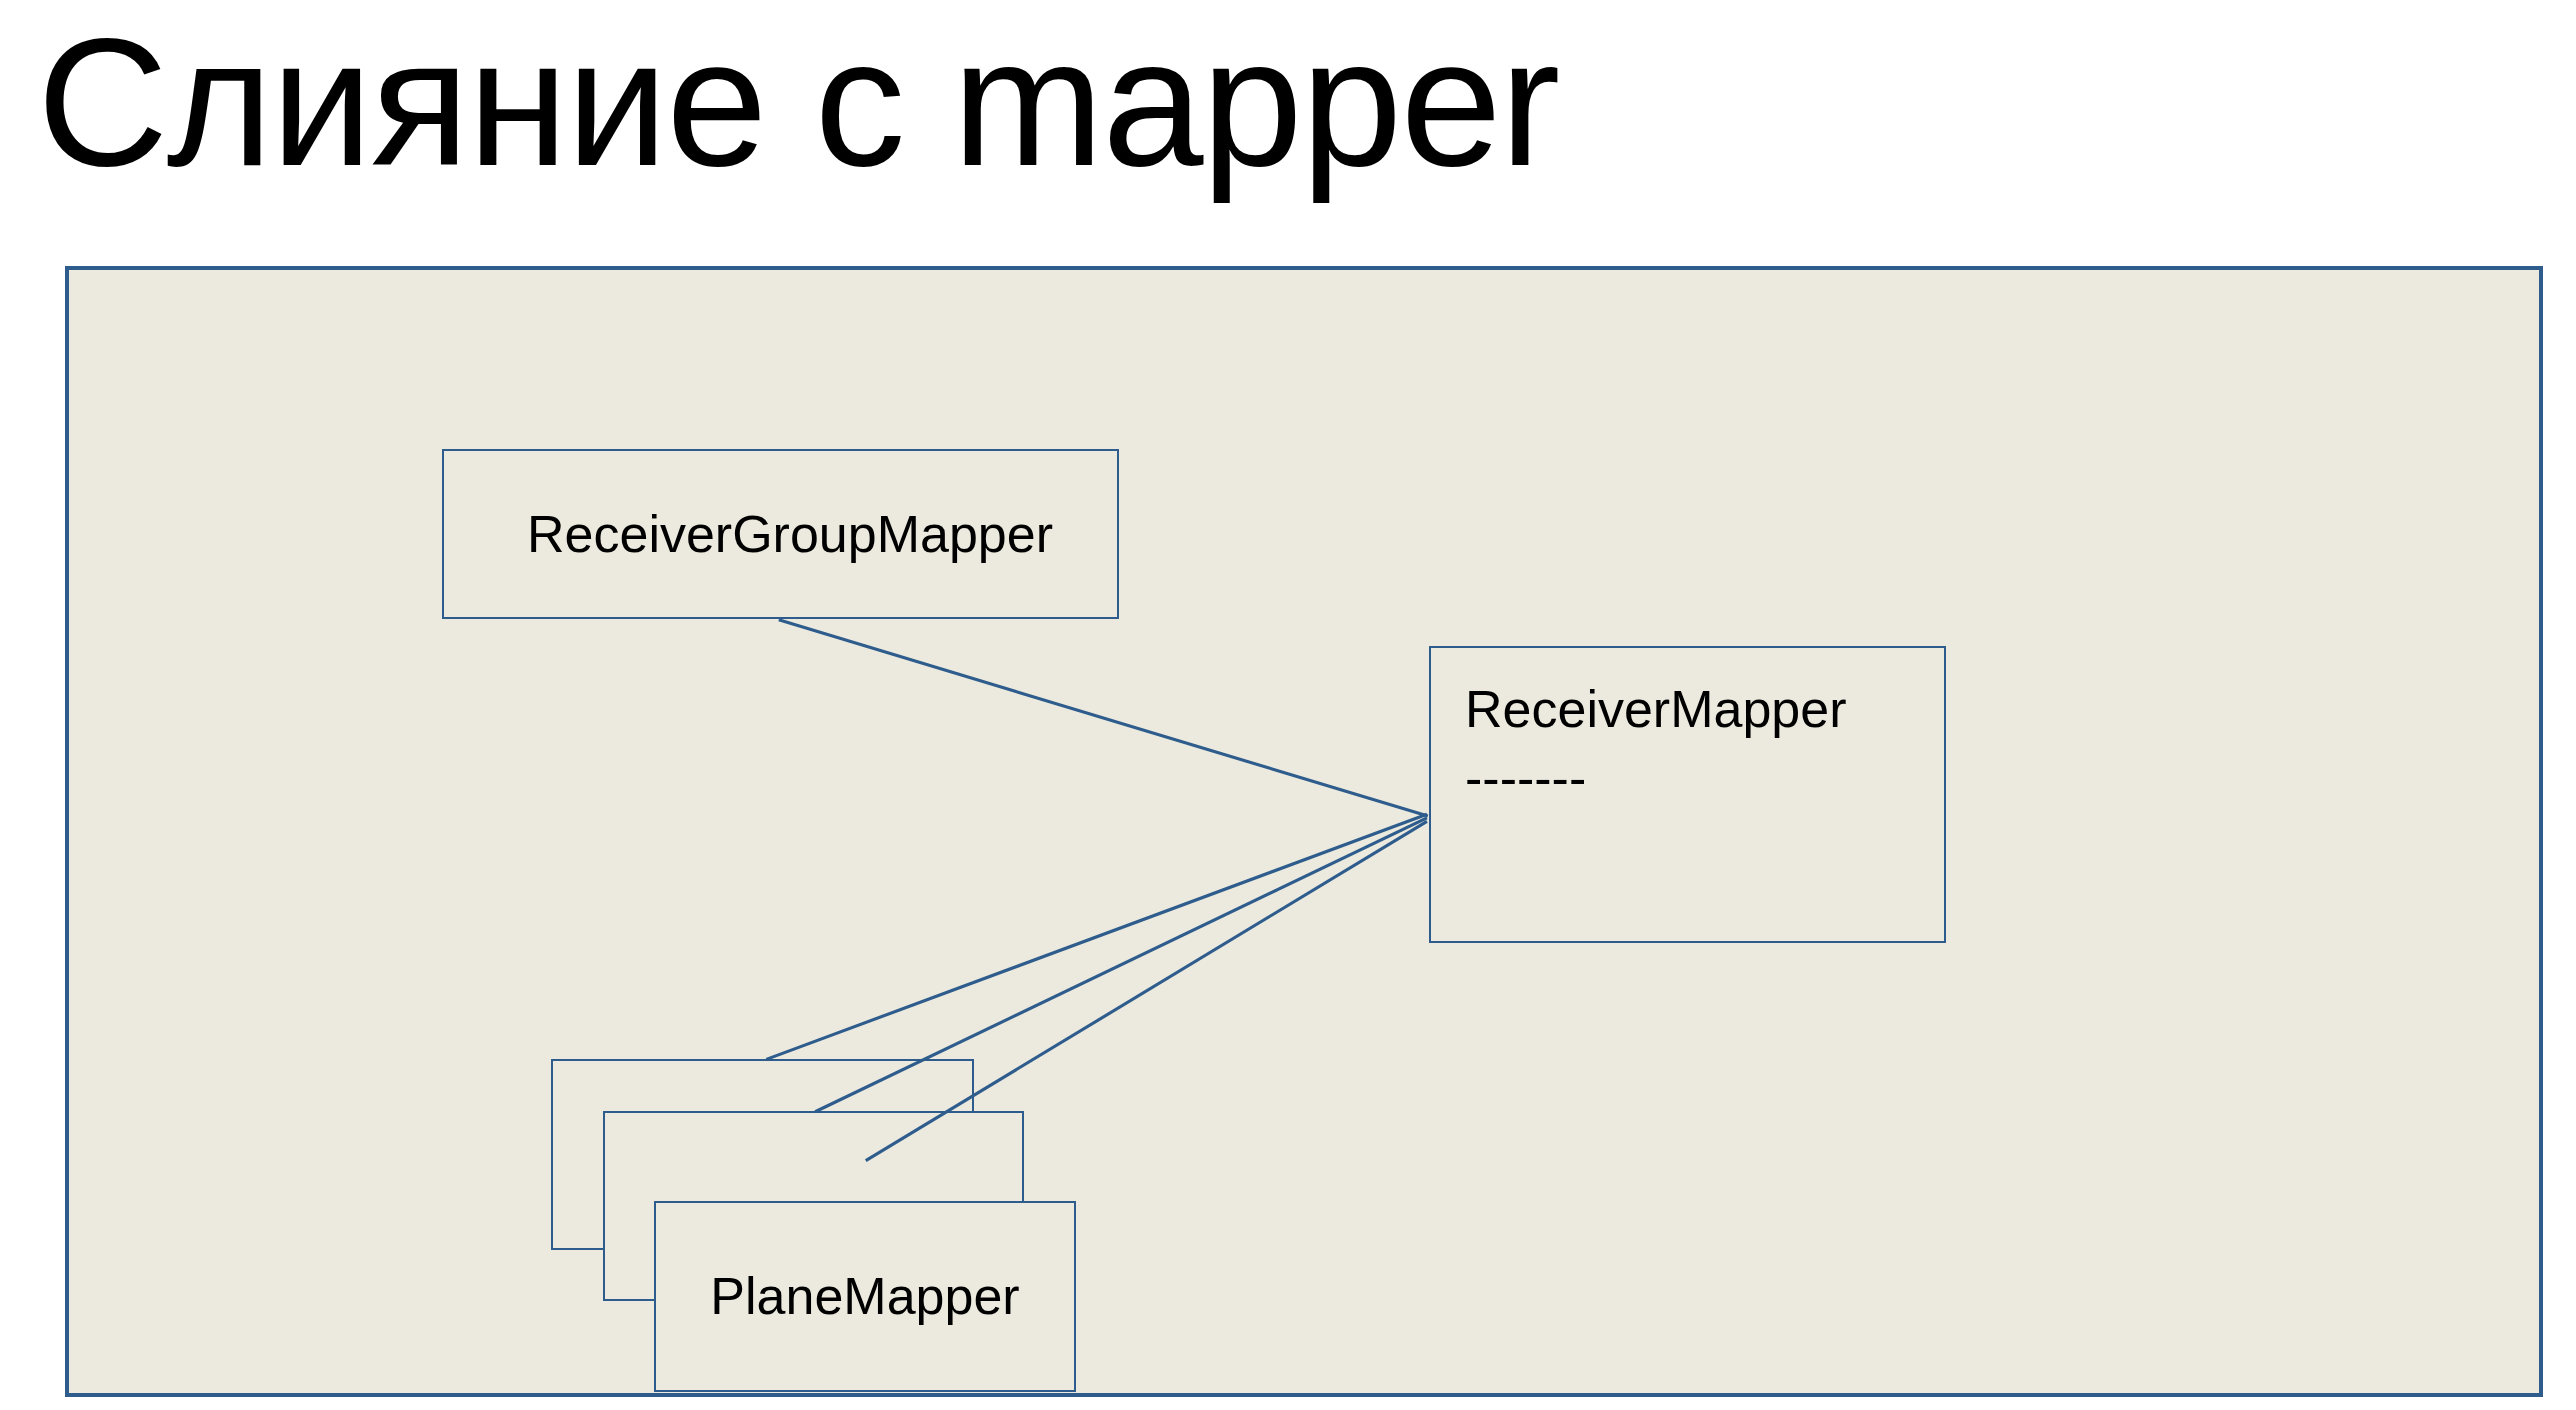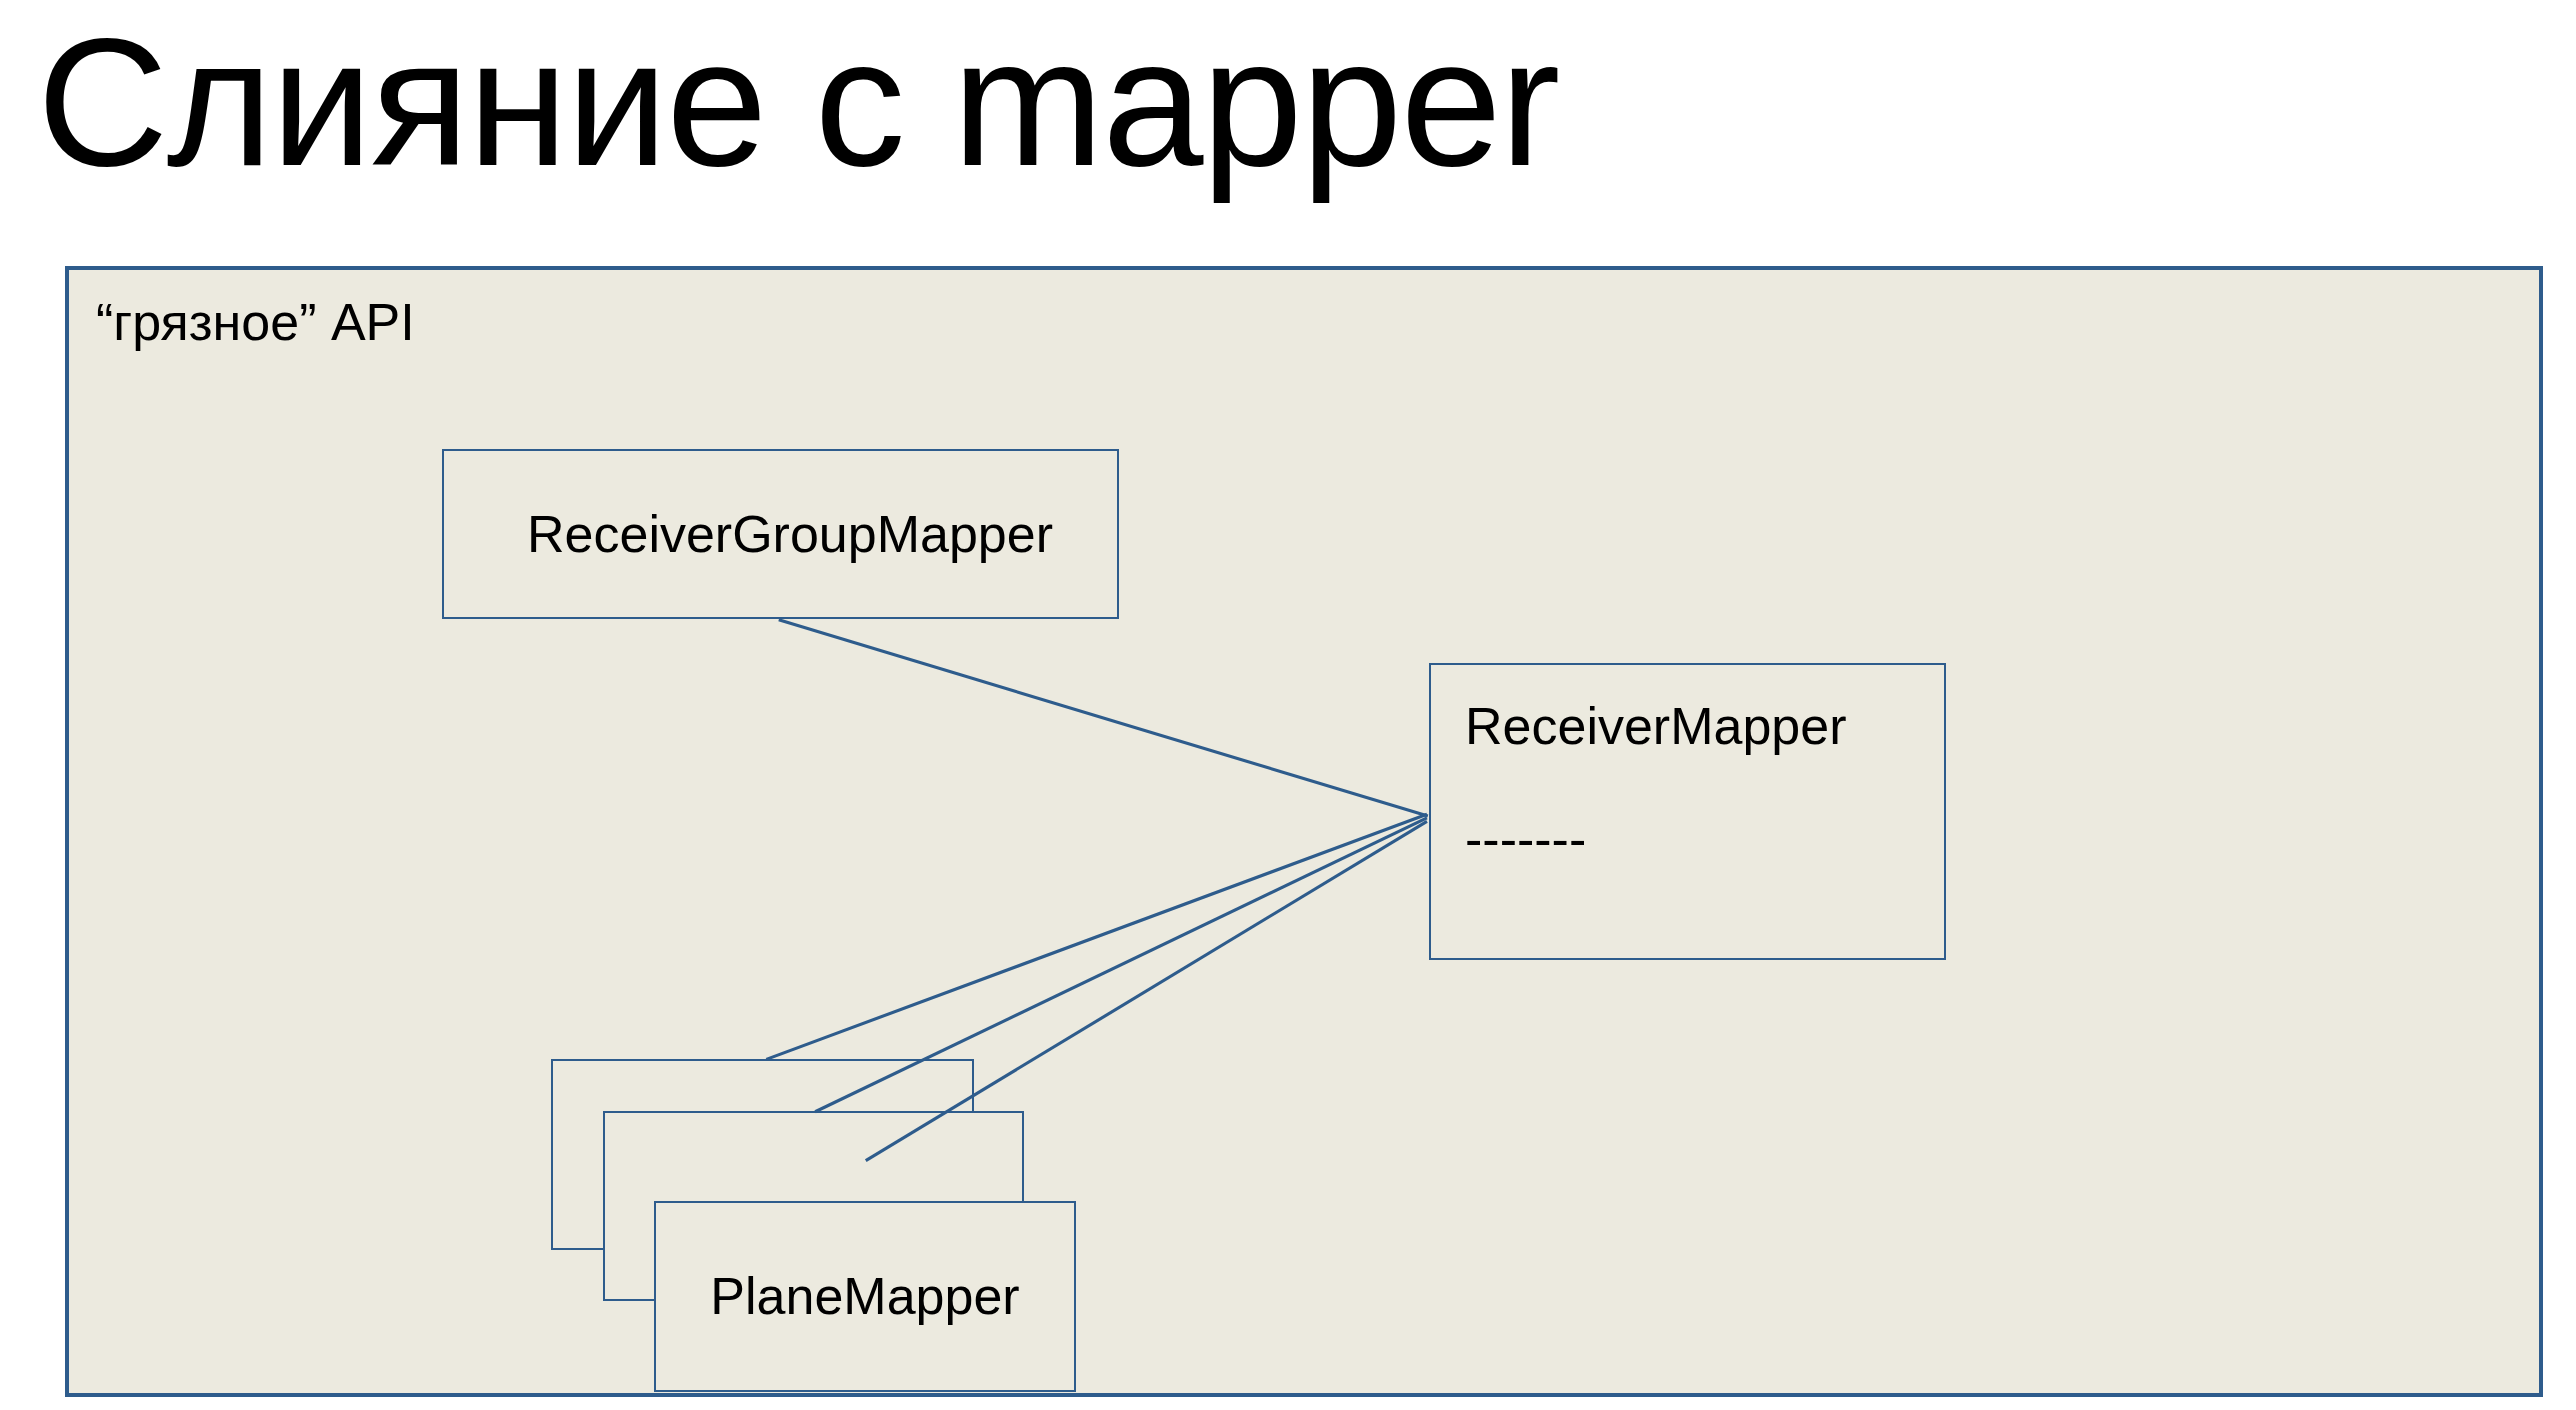--- a/index.html
+++ b/index.html
@@ -50,26 +50,25 @@
     color:var(--text);
   }
   .node-rgm{
     left:373px;top:179px;
     width:677px;height:170px;
     display:flex;align-items:center;justify-content:center;
     z-index:2;
     padding-left:19px;
   }
   .node-rm{
-    left:1360px;top:393px;
+    left:1360px;top:376px;
     width:517px;height:297px;
     padding:27px 9px 0 34px;
     display:flex;flex-direction:column;
     z-index:2;
-    gap:44px;
   }
   .rm-line{
     line-height:69px;
     white-space:nowrap;
   }
   .stack-box{
     z-index:1;
   }
   .stack-back{
     left:482px;top:789px;
@@ -102,21 +101,20 @@
 </style>
 </head>
 <body>
 
 <div id="canvas">
 
   <h1 class="slide-title">Слияние с mapper</h1>
 
   <div class="panel">
 
-    <div class="panel-label">“грязное” API</div>
 
     <div class="node node-rgm">
       <span>ReceiverGroupMapper</span>
     </div>
 
     <div class="node node-rm">
       <div class="rm-line">ReceiverMapper</div>
       <div class="rm-line">-------</div>
     </div>
 

